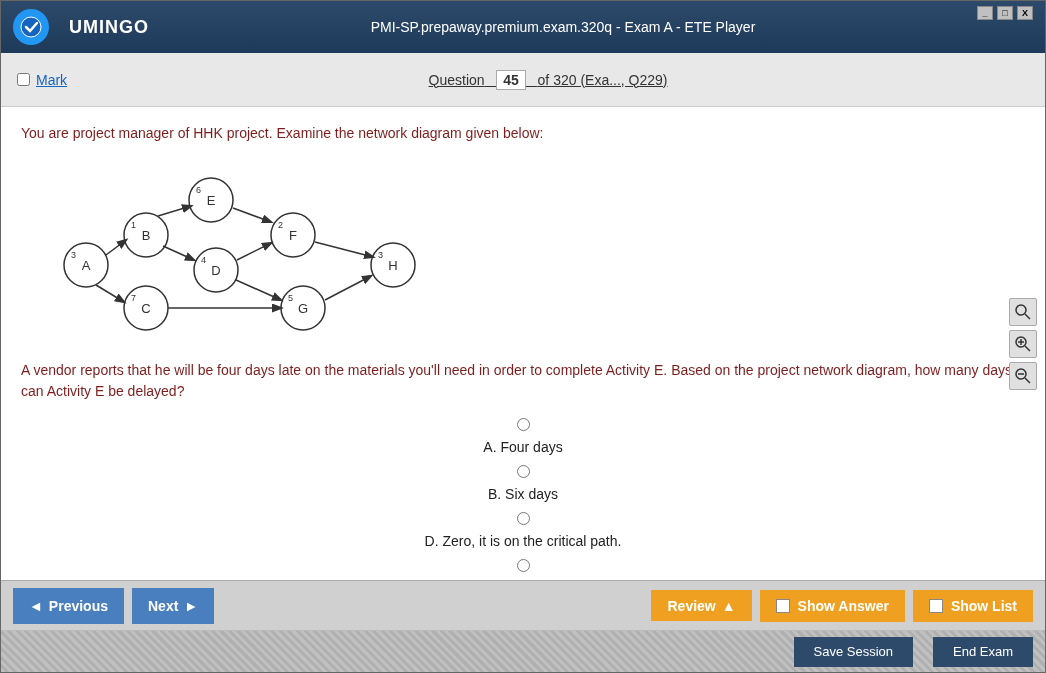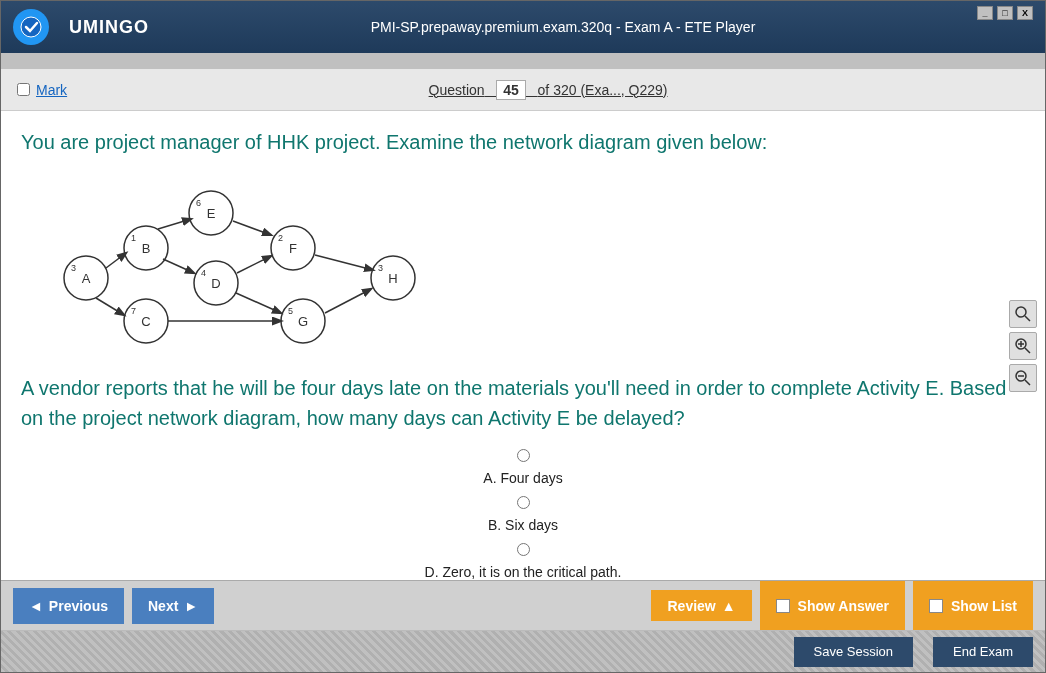--- a/index.html
+++ b/index.html
@@ -65,22 +65,21 @@
     }
 
     
     .top-bar {
       background: #e8e8e8;
       border-bottom: 1px solid #ccc;
       padding: 8px 16px;
       display: flex;
       align-items: center;
       flex-shrink: 0;
-      height: 42px;
-      margin-top: 16px;
+      height: 54px;
     }
 
     .mark-checkbox {
       display: flex;
       align-items: center;
       gap: 6px;
     }
 
     .mark-checkbox input[type="checkbox"] { cursor: pointer; }
 
@@ -110,22 +109,22 @@
     
     .content-area {
       flex: 1;
       background: white;
       overflow-y: auto;
       padding: 16px 20px;
       position: relative;
     }
 
     .question-text {
-      font-size: 20px;
-      color: #0f766e;
+      font-size: 14px;
+      color: #7f1d1d;
       margin-bottom: 16px;
       line-height: 1.5;
     }
 
     
     .diagram-container {
       margin: 10px 0 20px 20px;
     }
 
     
@@ -205,21 +204,21 @@
       padding: 0 16px;
       cursor: pointer;
       font-size: 14px;
       font-weight: bold;
       display: flex;
       align-items: center;
       gap: 6px;
     }
 
     .show-btn {
-      height: 50px;
+      height: 32px;
       background: #f0a020;
       color: white;
       border: none;
       padding: 4px 16px;
       cursor: pointer;
       font-size: 14px;
       font-weight: bold;
       display: flex;
       align-items: center;
       gap: 8px;

